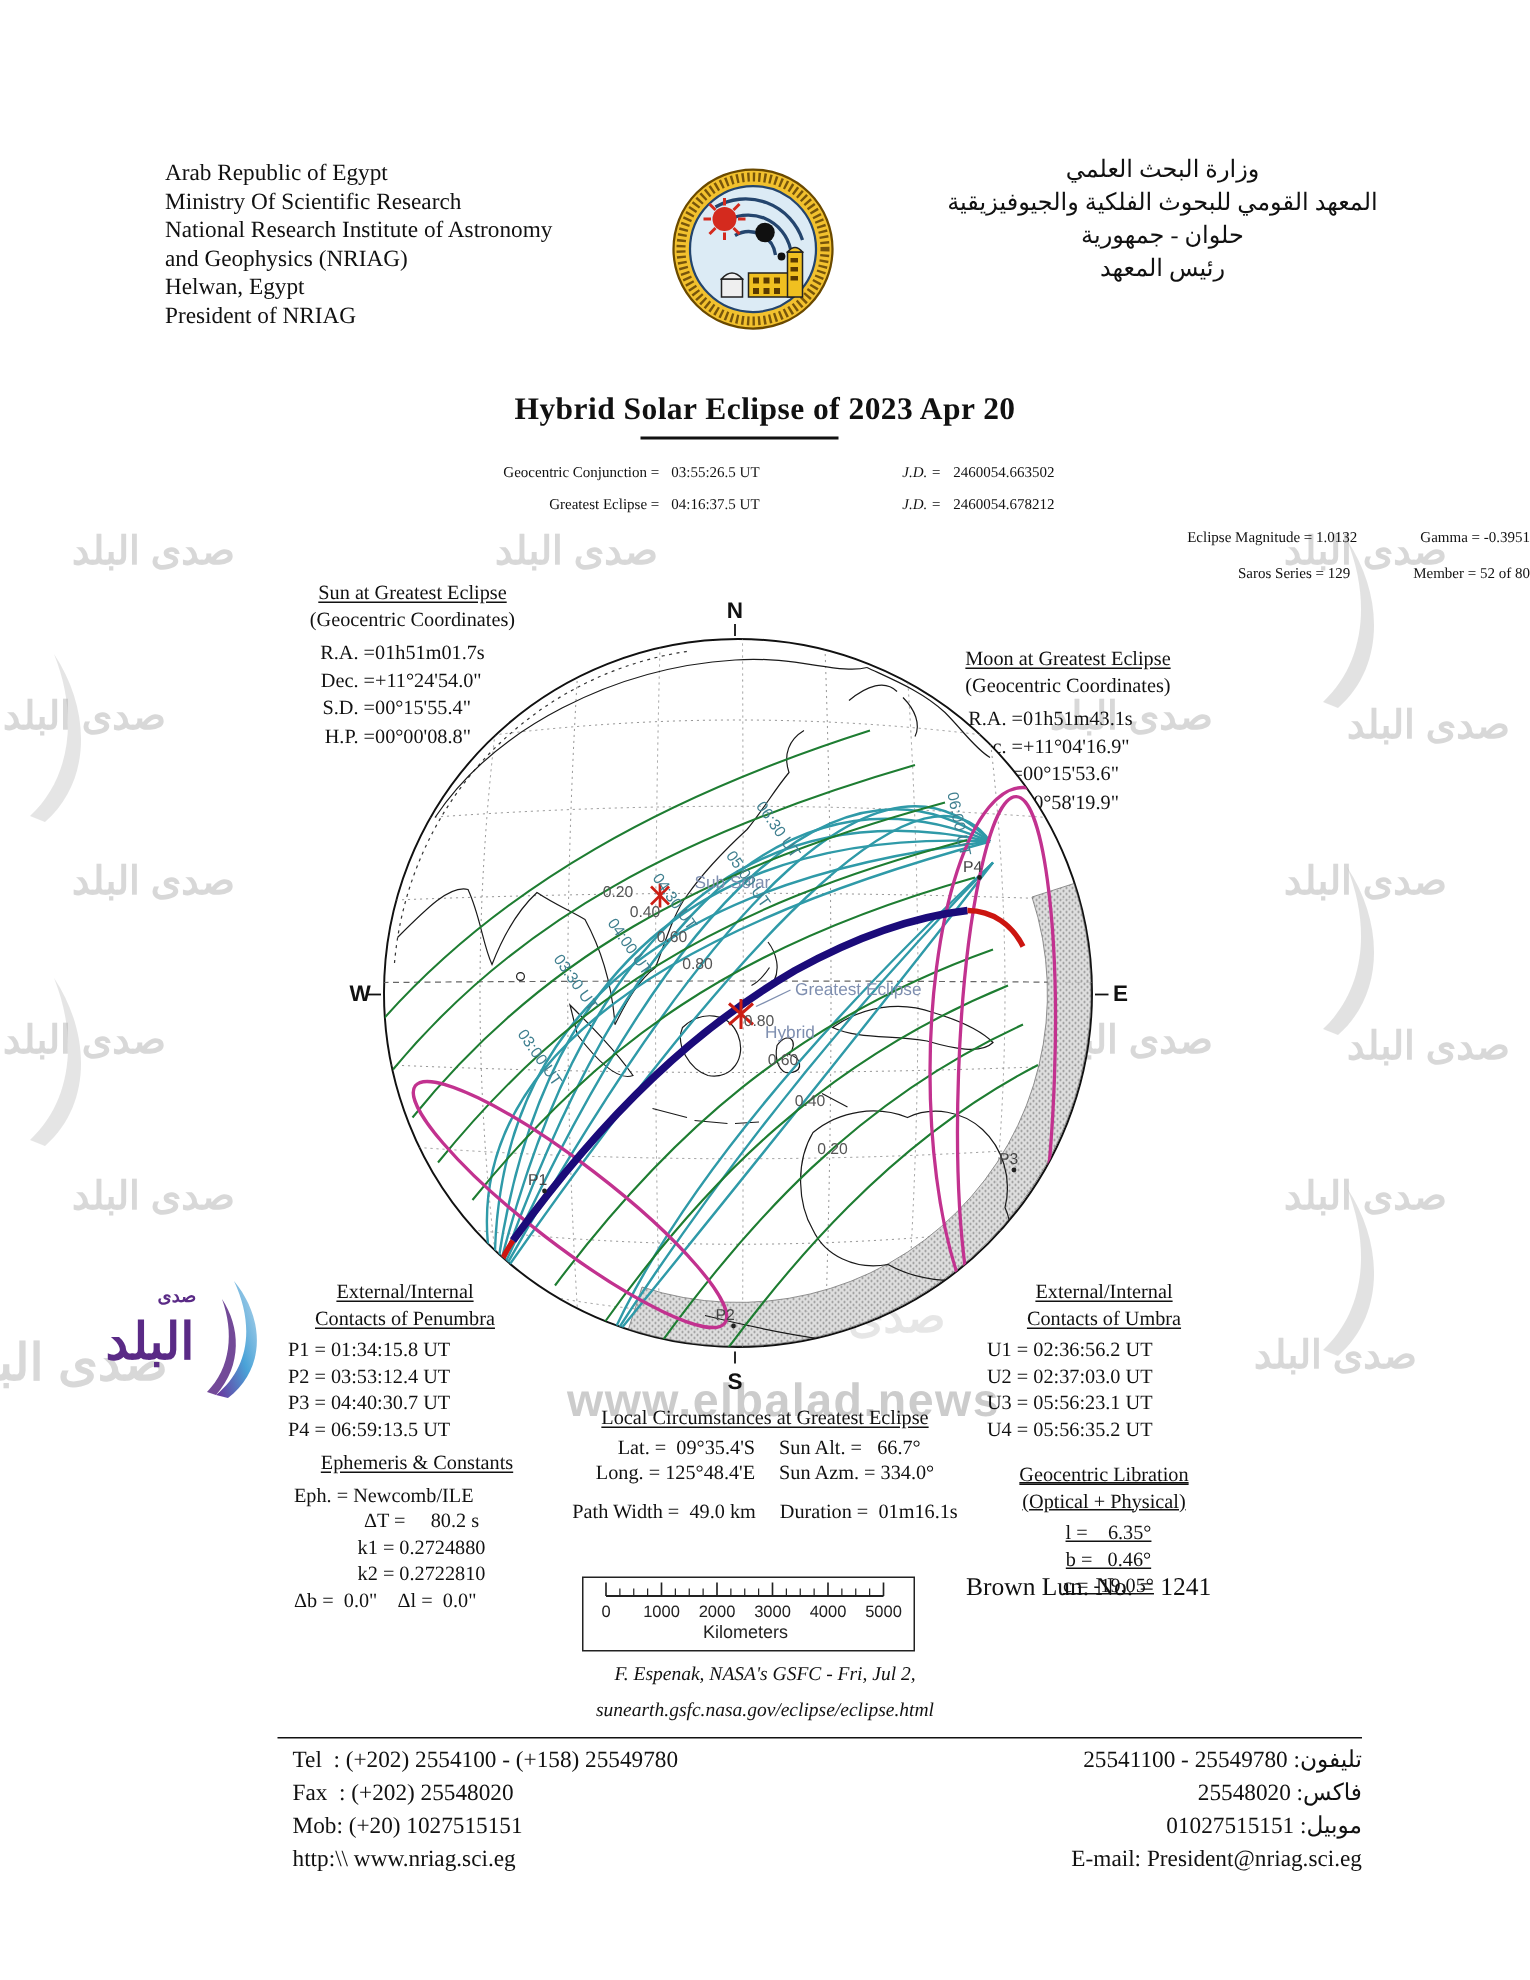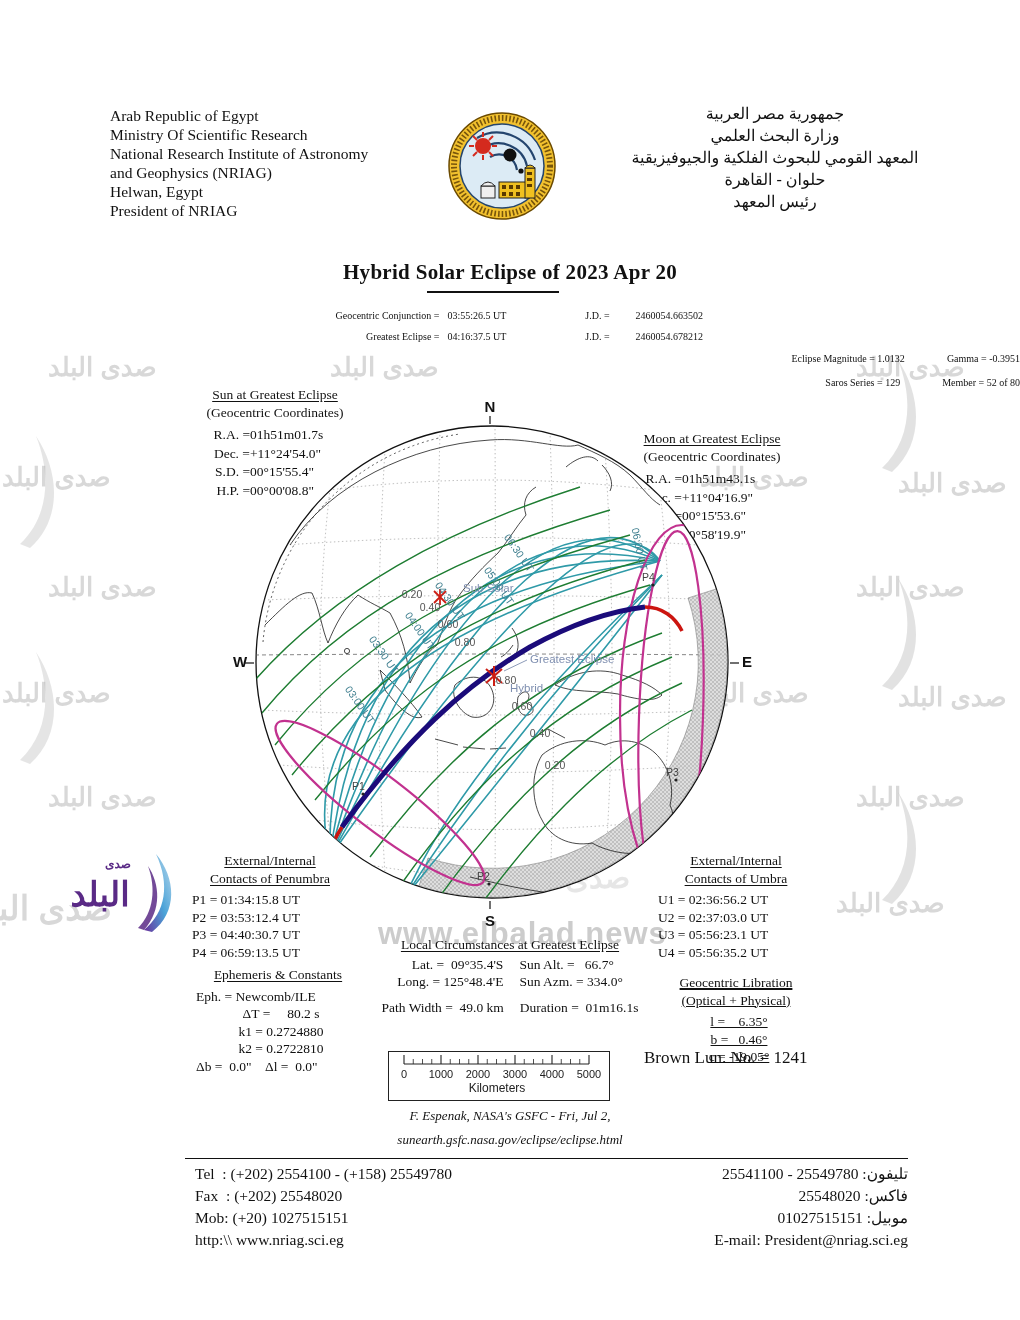--- a/index.html
+++ b/index.html
@@ -8,21 +8,21 @@
   .abs{position:absolute;}
   .ctr{text-align:center;}
   .hdr-en{left:110px;top:106px;width:310px;font-size:15.5px;line-height:19px;text-align:left;}
   .hdr-ar{left:610px;top:103px;width:330px;font-size:16px;line-height:22px;text-align:center;direction:rtl;}
   .title{left:0;top:260px;width:1020px;text-align:center;font-size:21px;font-weight:bold;letter-spacing:.3px;}
   .title-underline{left:427px;top:291px;width:132px;height:2px;background:#111;}
   .sumwrap{left:0;top:305px;width:1020px;font-size:10px;}
   .sumrow{display:flex;justify-content:center;gap:8px;line-height:21px;}
   .sc1{width:185px;text-align:right;}
   .sc2{width:112px;text-align:left;}
-  .sc3{width:60px;text-align:center;}
+  .sc3{width:60px;text-align:right;font-style:italic;}
   .sc4{width:130px;text-align:left;}
   .pairrow{display:flex;justify-content:flex-end;gap:42px;line-height:24px;}
   .panel{font-size:13.5px;line-height:17.5px;}
   .ptitle{text-align:center;text-decoration:underline;text-underline-offset:2px;}
   .psub{text-align:center;}
   .prow{display:flex;gap:0;margin-left:8px;margin-top:1px;}
   .pk{width:46px;text-align:right;white-space:pre;}
   .pv{white-space:pre;}
   .listrow{white-space:pre;margin-left:6px;}
   .sun-panel{left:196px;top:386px;width:158px;}
@@ -75,24 +75,23 @@
   <div class="abs hdr-en">
     <div>Arab Republic of Egypt</div>
     <div>Ministry Of Scientific Research</div>
     <div>National Research Institute of Astronomy</div>
     <div>and Geophysics (NRIAG)</div>
     <div>Helwan, Egypt</div>
     <div>President of NRIAG</div>
   </div>
 
   <div class="abs hdr-ar">
-    <div>جمهورية مصر العربية</div>
     <div>وزارة البحث العلمي</div>
     <div>المعهد القومي للبحوث الفلكية والجيوفيزيقية</div>
-    <div>حلوان - القاهرة</div>
+    <div>حلوان - جمهورية</div>
     <div>رئيس المعهد</div>
   </div>
 
   <svg class="abs" style="left:447px;top:108px;" width="110" height="116" viewBox="0 0 110 116">
     <circle cx="55" cy="58" r="53" fill="#f2c12e" stroke="#6b4a00" stroke-width="1.5"></circle>
     <circle cx="55" cy="58" r="48" fill="none" stroke="#4d3000" stroke-width="6" stroke-dasharray="1.6,2.1" opacity=".75"></circle>
     <circle cx="55" cy="58" r="42" fill="#dcebf5" stroke="#24456e" stroke-width="1.5"></circle>
     <g stroke="#24456e" stroke-width="2.2" fill="none">
       <path d="M 30,30 A 40 40 0 0 1 88,52"></path>
       <path d="M 36,40 A 29 29 0 0 1 80,58"></path>

